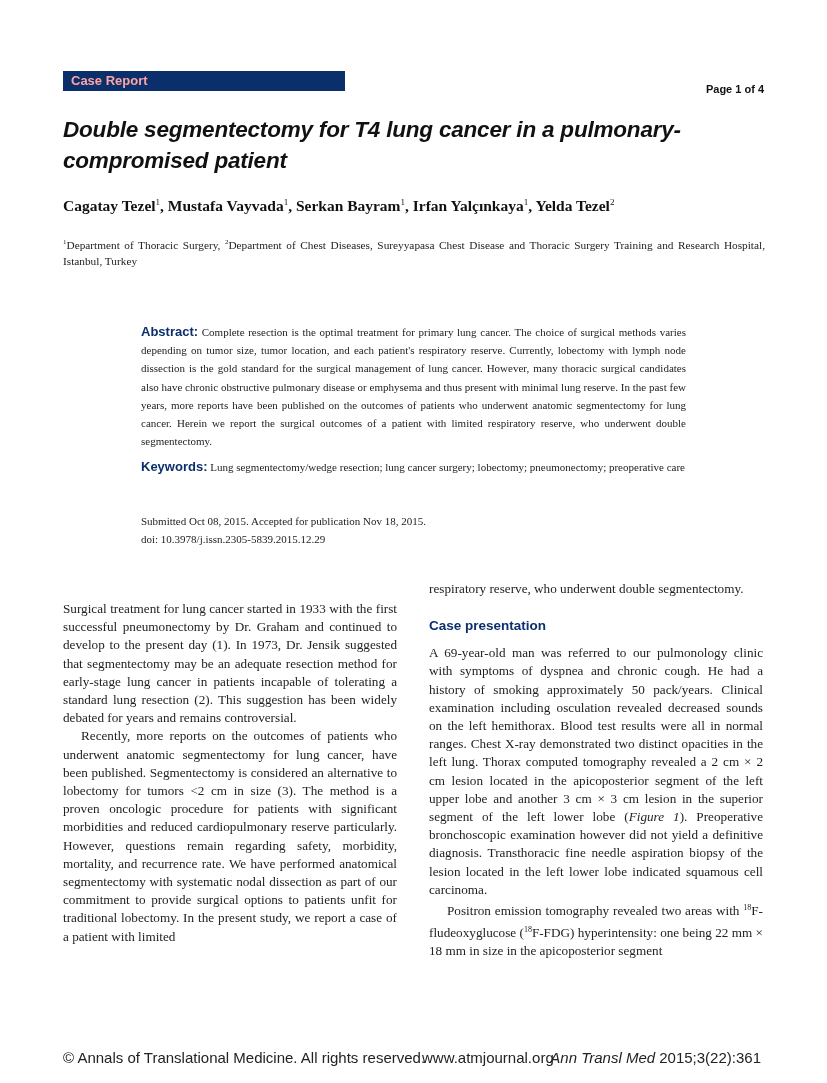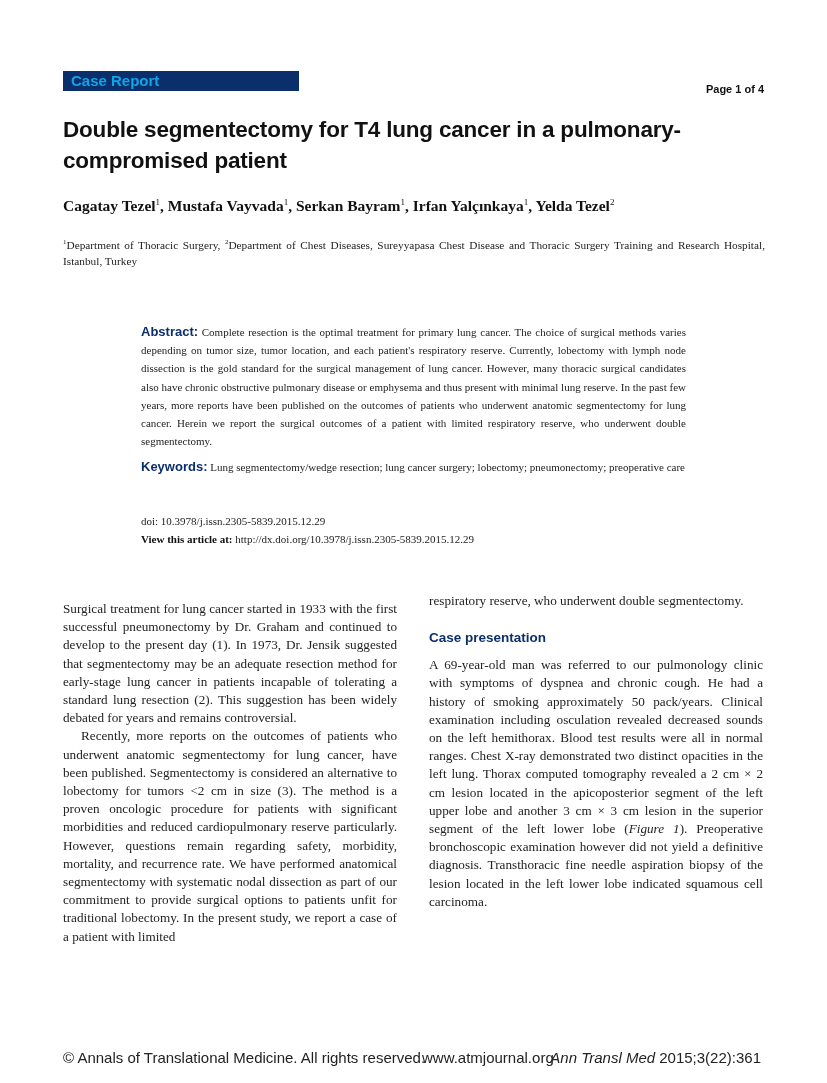--- a/index.html
+++ b/index.html
@@ -1,21 +1,21 @@
 <!DOCTYPE html>
 <html><head>
   <meta charset="utf-8">
   <style>
     html, body { margin: 0; padding: 0; background: #ffffff; }
     body { width: 827px; height: 1083px; position: relative; overflow: hidden; color: #1a1a1a; }
 
     .banner {
-      position: absolute; left: 63px; top: 71px; width: 236px; height: 20px;
-      background: #0b2f6b; color: #0ea5e9;
-      font-family: "Liberation Sans", sans-serif; font-weight: bold; font-size: 15px;
+      position: absolute; left: 63px; top: 71px; width: 282px; height: 20px;
+      background: #0b2f6b; color: #fca5a5;
+      font-family: "Liberation Sans", sans-serif; font-weight: bold; font-size: 13px;
       line-height: 20px; padding-left: 8px; box-sizing: border-box;
     }
     .page-num {
       position: absolute; right: 63px; top: 83px;
       font-family: "Liberation Sans", sans-serif; font-weight: bold; font-size: 11px; color: #111; text-align: center;
     }
     .title {
       position: absolute; left: 63px; top: 114px; width: 700px;
       font-family: "Liberation Sans", sans-serif; font-weight: bold; font-size: 22.5px;
       line-height: 31px; color: #111; letter-spacing: -0.2px;
@@ -51,21 +51,21 @@
       font-family: "Liberation Serif", serif; font-size: 11px; line-height: 18.2px; color: #222;
     }
     .meta b { color: #111; }
 
     .col {
       position: absolute; width: 334px;
       font-family: "Liberation Serif", serif; font-size: 13.2px; line-height: 18.2px; color: #222;
       text-align: justify;
     }
     .col-left { left: 63px; top: 600px; }
-    .col-right { left: 429px; top: 592px; }
+    .col-right { left: 429px; top: 580px; }
     .section-head {
       font-family: "Liberation Sans", sans-serif; font-weight: bold; color: #0b2f6b; font-size: 13.5px;
       line-height: 18px; margin: 0 0 9px 0;
     }
     .col p { margin: 0; }
     .col p.indent { text-indent: 18px; }
     .col sup { font-size: 8px; }
     .spacer-right { height: 19px; }
 
     .footer {
@@ -76,52 +76,53 @@
     .footer .f-center { position: absolute; left: 359px; top: 0; text-align: center; }
     .footer .f-right { position: absolute; right: 4px; top: 0; font-style: normal; }
     .footer .f-right i { font-style: italic; }
   </style>
 </head>
 <body>
 
 <div class="banner">Case Report</div>
 <div class="page-num">Page 1 of 4</div>
 
-<h1 class="title" style="margin:0;">Double segmentectomy for T4 lung cancer in a pulmonary-compromised patient</h1>
+<h1 class="title" style="margin:0;font-style:italic;">Double segmentectomy for T4 lung cancer in a pulmonary-compromised patient</h1>
 
 <div class="authors">
   <span>Cagatay Tezel</span><sup>1</sup>, <span>Mustafa Vayvada</span><sup>1</sup>, <span>Serkan Bayram</span><sup>1</sup>, <span>Irfan Yalçınkaya</span><sup>1</sup>, <span>Yelda Tezel</span><sup>2</sup>
 </div>
 
 <div class="affil">
   <div><sup>1</sup><span>Department of Thoracic Surgery, </span><sup>2</sup><span>Department of Chest Diseases, Sureyyapasa Chest Disease and Thoracic Surgery Training and Research Hospital, Istanbul, Turkey</span></div>
 </div>
 
 <div class="abstract">
   <span class="label-blue">Abstract:</span><span> Complete resection is the optimal treatment for primary lung cancer. The choice of surgical methods varies depending on tumor size, tumor location, and each patient's respiratory reserve. Currently, lobectomy with lymph node dissection is the gold standard for the surgical management of lung cancer. However, many thoracic surgical candidates also have chronic obstructive pulmonary disease or emphysema and thus present with minimal lung reserve. In the past few years, more reports have been published on the outcomes of patients who underwent anatomic segmentectomy for lung cancer. Herein we report the surgical outcomes of a patient with limited respiratory reserve, who underwent double segmentectomy.</span>
 </div>
 
 <div class="keywords">
   <span class="label-blue">Keywords:</span><span> Lung segmentectomy/wedge resection; lung cancer surgery; lobectomy; pneumonectomy; preoperative care</span>
 </div>
 
 <div class="meta">
+  <div>Submitted Oct 08, 2015. Accepted for publication Nov 18, 2015.</div>
   <div>doi: 10.3978/j.issn.2305-5839.2015.12.29</div>
-  <div><b>View this article at:</b><span> http://dx.doi.org/10.3978/j.issn.2305-5839.2015.12.29</span></div>
 </div>
 
 <div class="col col-left">
   <p>Surgical treatment for lung cancer started in 1933 with the first successful pneumonectomy by Dr. Graham and continued to develop to the present day (1). In 1973, Dr. Jensik suggested that segmentectomy may be an adequate resection method for early-stage lung cancer in patients incapable of tolerating a standard lung resection (2). This suggestion has been widely debated for years and remains controversial.</p>
   <p class="indent">Recently, more reports on the outcomes of patients who underwent anatomic segmentectomy for lung cancer, have been published. Segmentectomy is considered an alternative to lobectomy for tumors &lt;2 cm in size (3). The method is a proven oncologic procedure for patients with significant morbidities and reduced cardiopulmonary reserve particularly. However, questions remain regarding safety, morbidity, mortality, and recurrence rate. We have performed anatomical segmentectomy with systematic nodal dissection as part of our commitment to provide surgical options to patients unfit for traditional lobectomy. In the present study, we report a case of a patient with limited</p>
 </div>
 
 <div class="col col-right">
   <p style="margin-top:0;">respiratory reserve, who underwent double segmentectomy.</p>
   <div class="spacer-right"></div>
   <h2 class="section-head">Case presentation</h2>
   <p><span>A 69-year-old man was referred to our pulmonology clinic with symptoms of dyspnea and chronic cough. He had a history of smoking approximately 50 pack/years. Clinical examination including osculation revealed decreased sounds on the left hemithorax. Blood test results were all in normal ranges. Chest X-ray demonstrated two distinct opacities in the left lung. Thorax computed tomography revealed a 2 cm × 2 cm lesion located in the apicoposterior segment of the left upper lobe and another 3 cm × 3 cm lesion in the superior segment of the left lower lobe (</span><i>Figure 1</i><span>). Preoperative bronchoscopic examination however did not yield a definitive diagnosis. Transthoracic fine needle aspiration biopsy of the lesion located in the left lower lobe indicated squamous cell carcinoma.</span></p>
+  <p class="indent"><span>Positron emission tomography revealed two areas with </span><sup>18</sup><span>F-fludeoxyglucose (</span><sup>18</sup><span>F-FDG) hyperintensity: one being 22 mm × 18 mm in size in the apicoposterior segment</span></p>
 </div>
 
 <div class="footer">
   <span class="f-left">© Annals of Translational Medicine. All rights reserved.</span>
   <span class="f-center">www.atmjournal.org</span>
   <span class="f-right"><i>Ann Transl Med</i><span> 2015;3(22):361</span></span>
 </div>
 
 </body></html>

